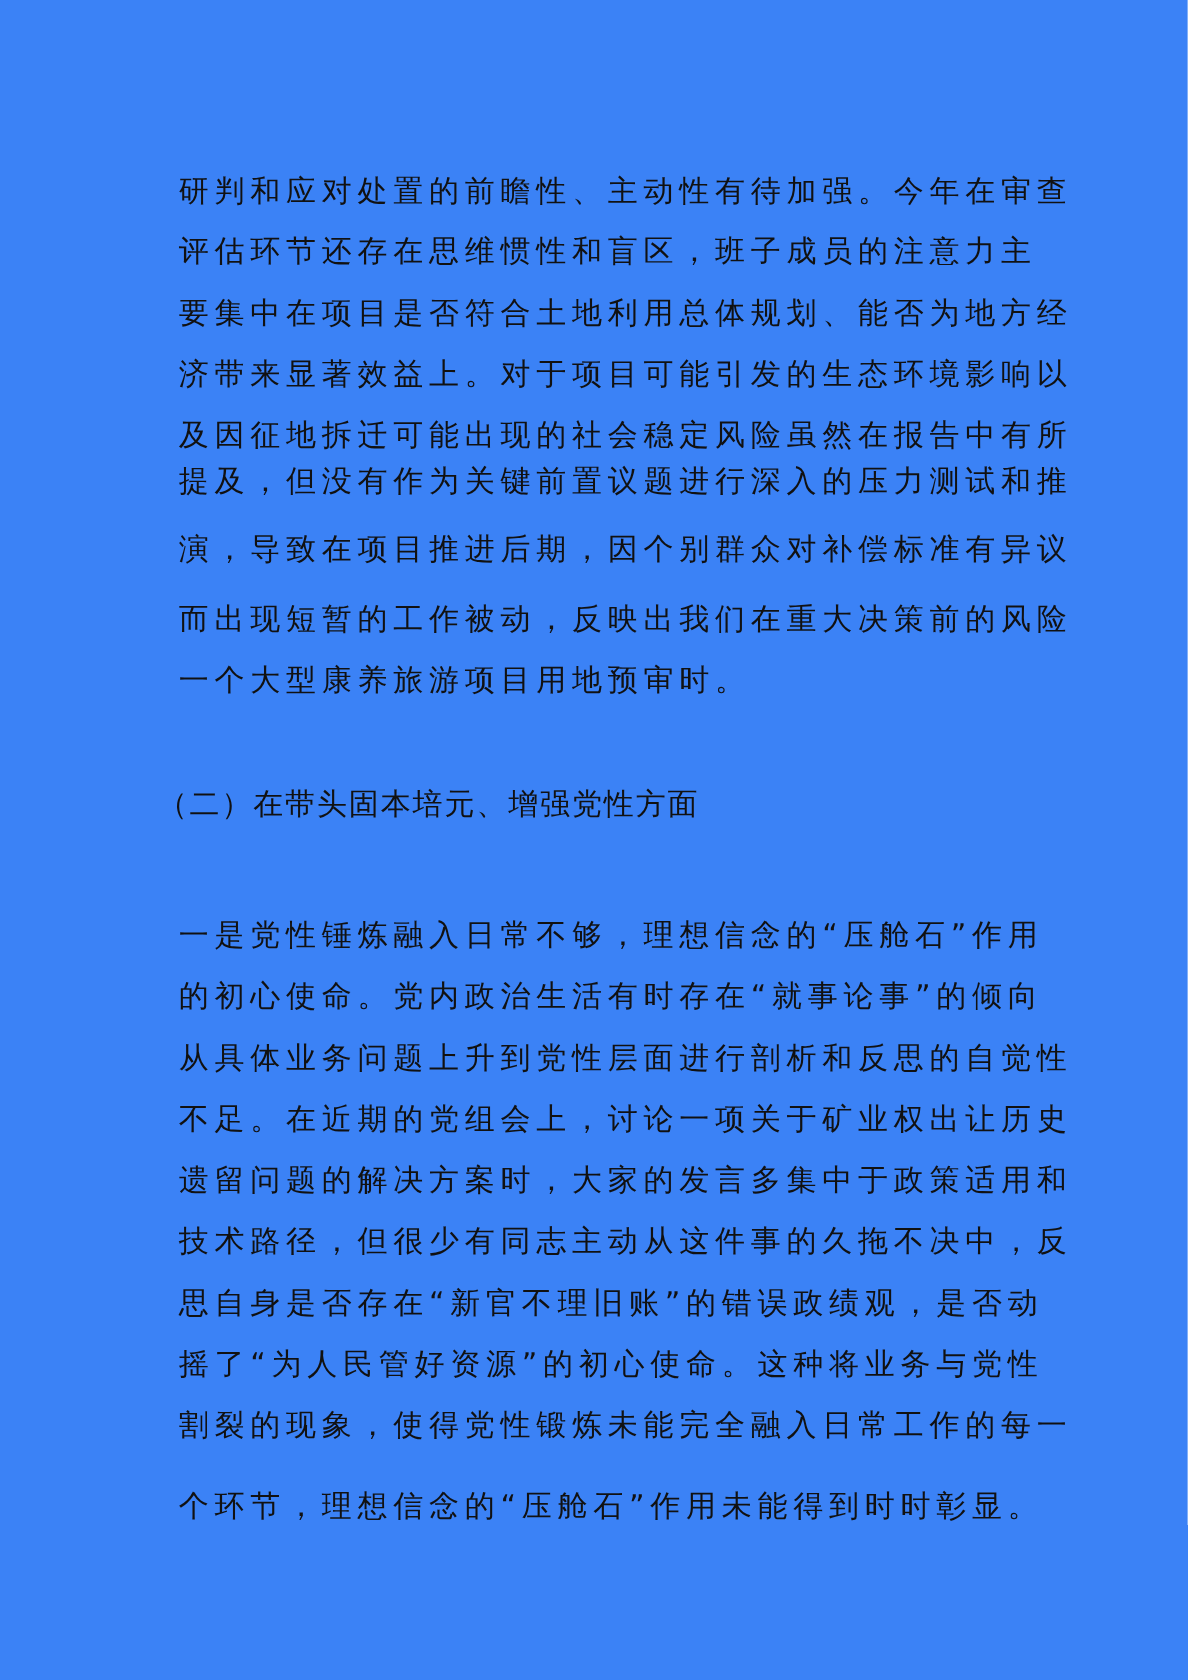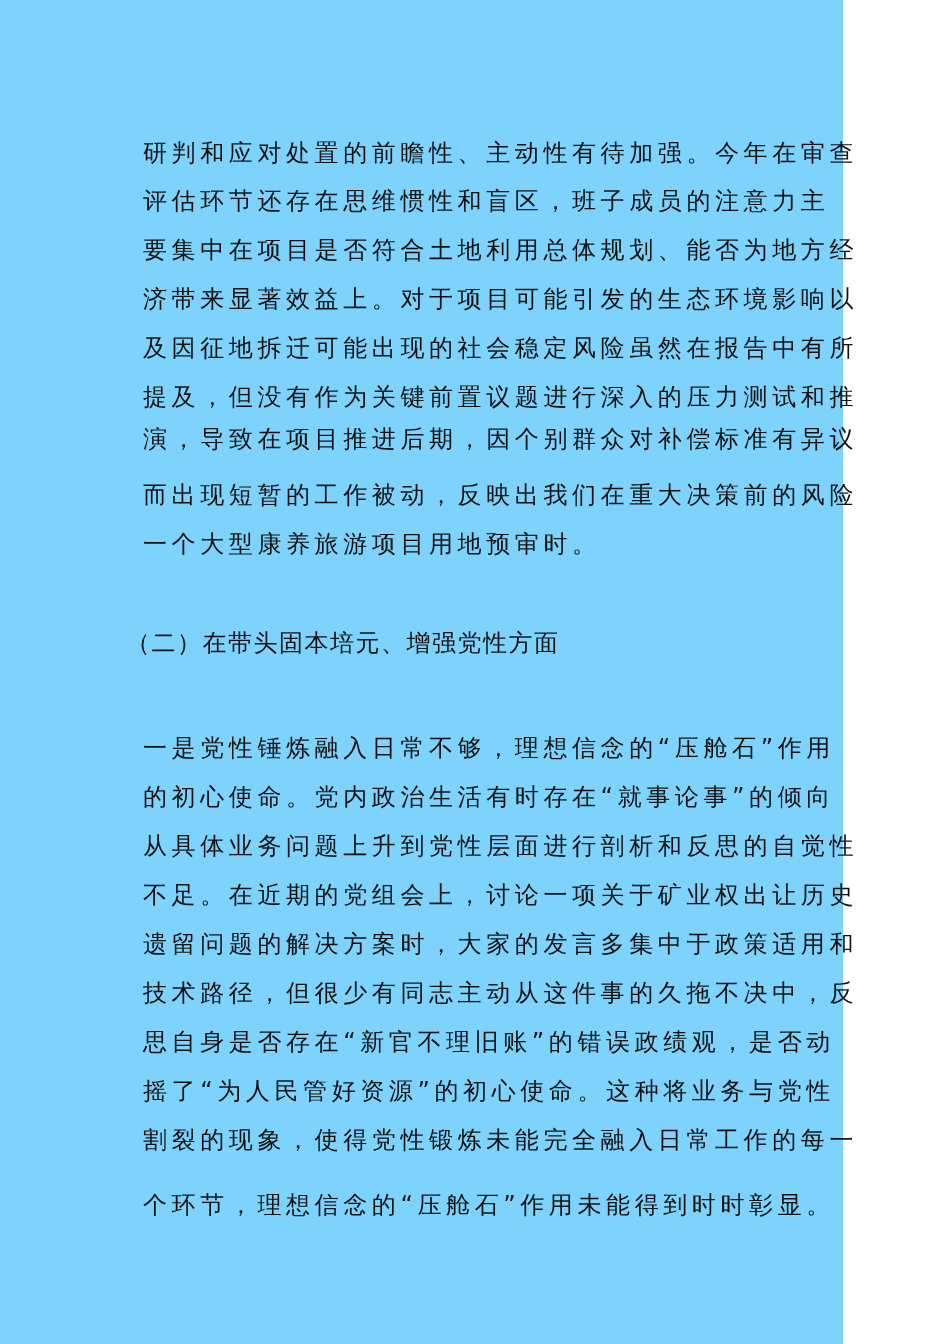--- a/index.html
+++ b/index.html
@@ -11,22 +11,22 @@
       width: 950px;
       height: 1344px;
       position: relative;
       overflow: hidden;
       font-family: "DejaVu Sans", sans-serif;
       color: #111111;
     }
     .page {
       position: absolute;
       left: 0; top: 0;
-      width: 843px; height: 1344px;
-      background: #7dd3fc;
+      width: 950px; height: 1344px;
+      background: #3b82f6;
     }
     .line {
       position: absolute;
       left: 143px;
       font-size: 24px;
       line-height: 30px;
       letter-spacing: 4.6px;
       white-space: nowrap;
       font-weight: normal;
     }
@@ -39,21 +39,21 @@
 <body>
 
 <div class="page">
 
   <div>
     <div class="line" style="top:138px">研判和应对处置的前瞻性、主动性有待加强。今年在审查</div>
     <div class="line" style="top:186px">评估环节还存在思维惯性和盲区，班子成员的注意力主</div>
     <div class="line" style="top:235px">要集中在项目是否符合土地利用总体规划、能否为地方经</div>
     <div class="line" style="top:284px">济带来显著效益上。对于项目可能引发的生态环境影响以</div>
     <div class="line" style="top:333px">及因征地拆迁可能出现的社会稳定风险虽然在报告中有所</div>
-    <div class="line" style="top:382px">提及，但没有作为关键前置议题进行深入的压力测试和推</div>
+    <div class="line" style="top:370px">提及，但没有作为关键前置议题进行深入的压力测试和推</div>
     <div class="line" style="top:424px">演，导致在项目推进后期，因个别群众对补偿标准有异议</div>
     <div class="line" style="top:480px">而出现短暂的工作被动，反映出我们在重大决策前的风险</div>
     <div class="line" style="top:529px">一个大型康养旅游项目用地预审时。</div>
   </div>
 
   <div class="line heading" style="top:628px">（二）在带头固本培元、增强党性方面</div>
 
   <div>
     <div class="line" style="top:733px">一是党性锤炼融入日常不够，理想信念的“压舱石”作用</div>
     <div class="line" style="top:782px">的初心使命。党内政治生活有时存在“就事论事”的倾向</div>

